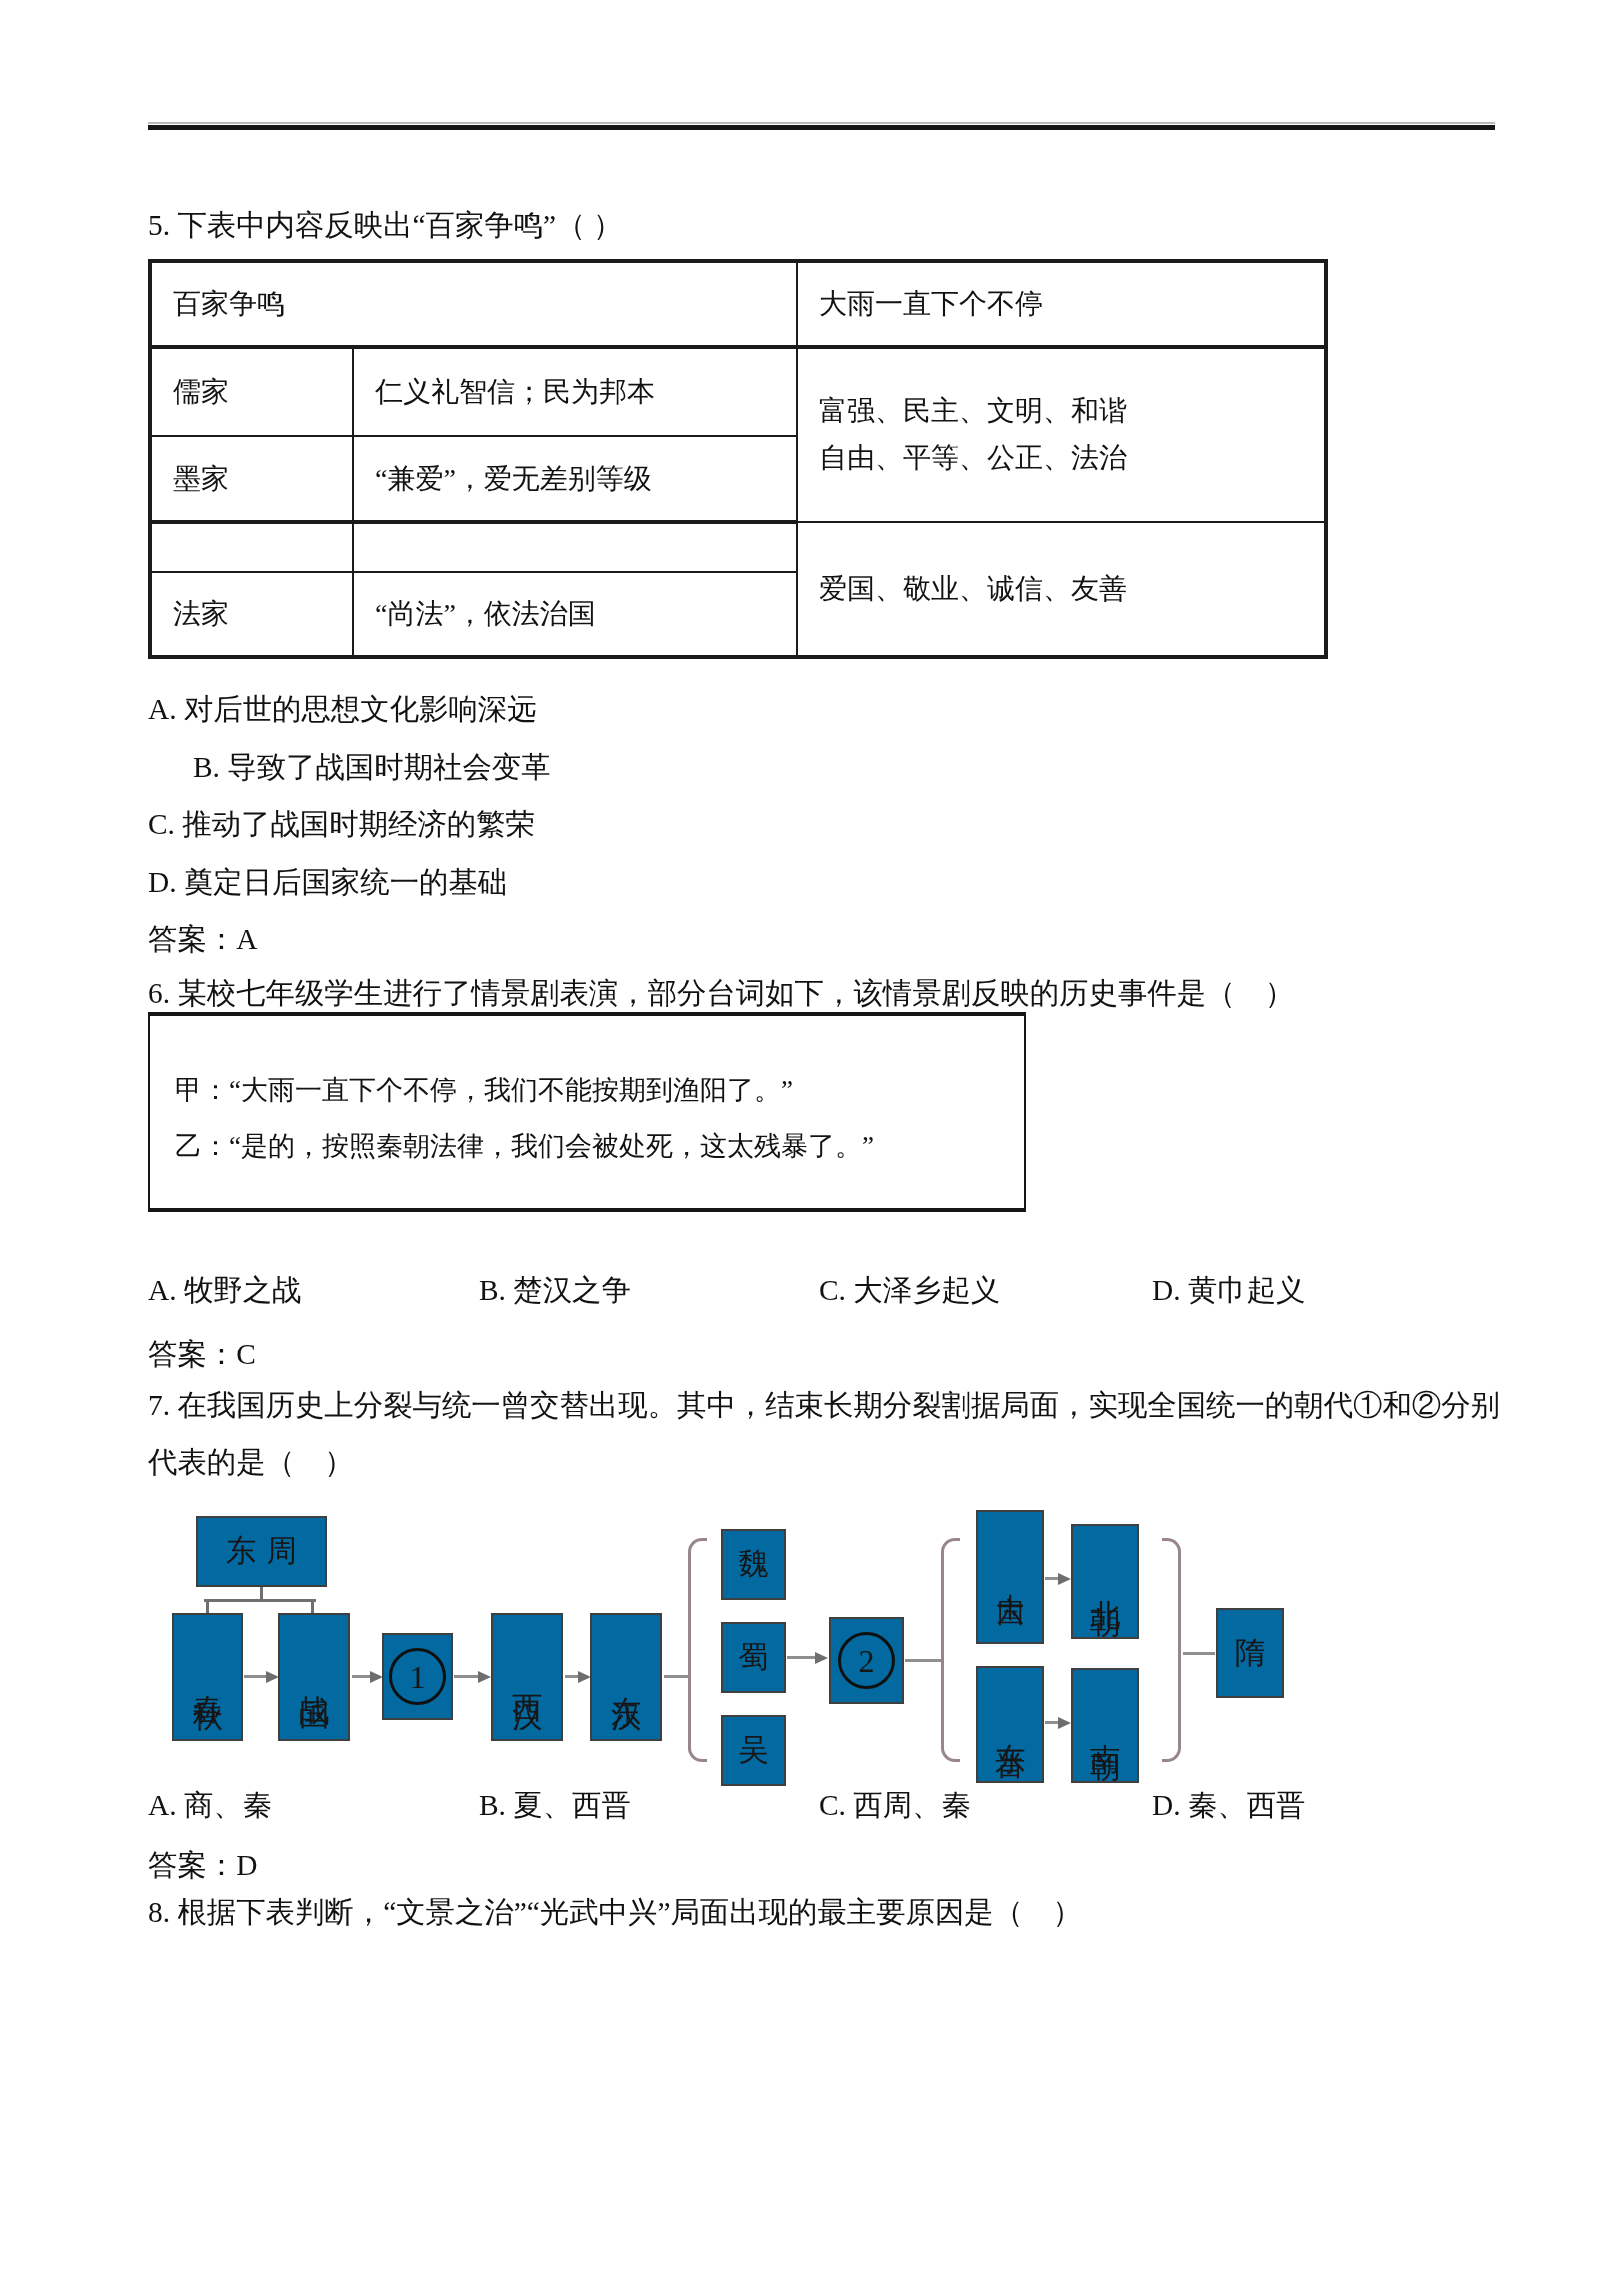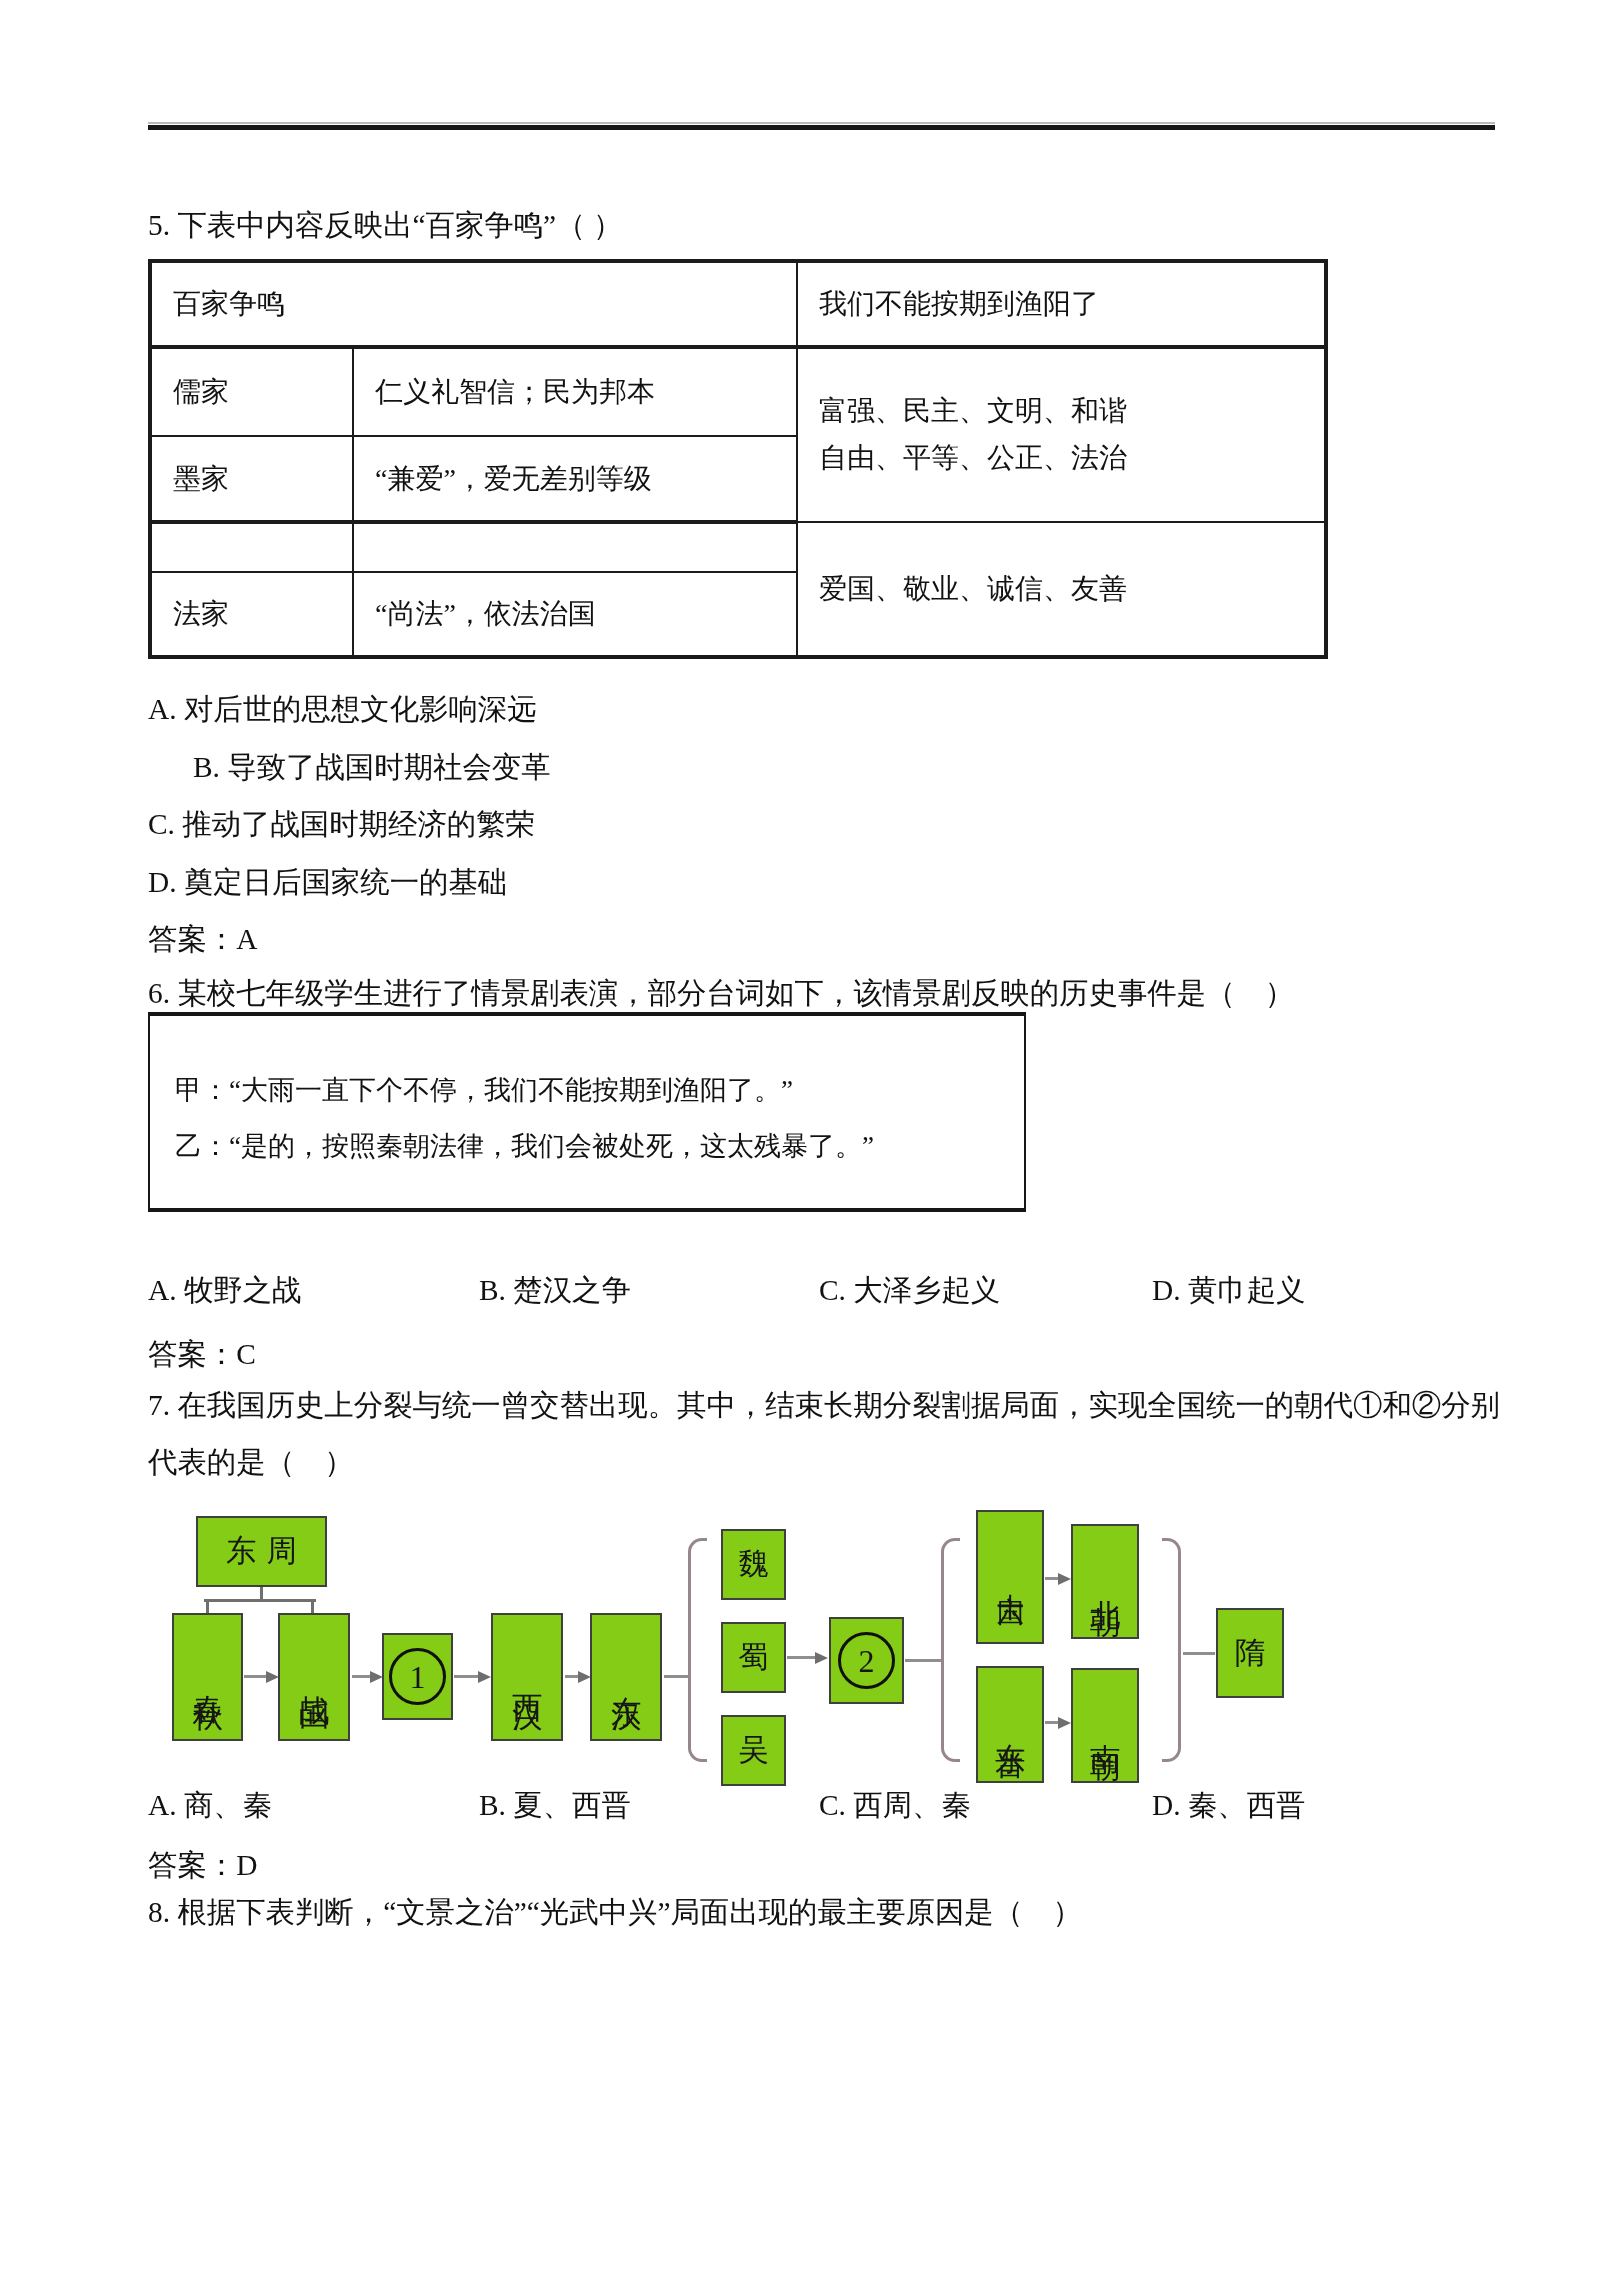--- a/index.html
+++ b/index.html
@@ -37,21 +37,21 @@
   .dlg{
     position:absolute;left:148px;top:1012px;width:878px;height:200px;
     border:2.2px solid #161616;border-top-width:4.9px;border-bottom-width:4.9px;
     box-sizing:border-box;background:#fff;
   }
   .dlg .dline{position:absolute;left:25px;font-size:27px;white-space:nowrap;margin-top:36px;}
   .ghost{color:#a9a9a9;position:relative;top:-12px;}
 
   
   .dbox{
-    position:absolute;border:2.2px solid #3f3f3f;background:#84cc16;
+    position:absolute;border:2.2px solid #3f3f3f;background:#0369a1;
     display:flex;align-items:center;justify-content:center;
     box-sizing:border-box;font-size:30.5px;line-height:1;color:#161616;
   }
   .vtext{writing-mode:vertical-rl;text-orientation:upright;letter-spacing:6.5px;}
   .vtext3{writing-mode:vertical-rl;text-orientation:upright;letter-spacing:3.3px;font-size:27px;}
   .numc{
     width:51px;height:51px;border:3.3px solid #101010;border-radius:50%;
     display:flex;align-items:center;justify-content:center;font-size:32px;
   }
   .ln{position:absolute;background:#8f8f8f;height:3.3px;}
@@ -81,21 +81,21 @@
 
 <table class="q5t">
   <colgroup>
     <col style="width:203px">
       <col style="width:444px">
       <col style="width:529px">
   </colgroup>
   <tbody>
       <tr class="hd">
     <td colspan="2">百家争鸣</td>
-    <td class="vals">我们不能按期到渔阳了</td>
+    <td class="vals">大雨一直下个不停</td>
   </tr>
   <tr class="r1">
     <td>儒家</td>
     <td>仁义礼智信；民为邦本</td>
     <td class="vals mergeA" rowspan="2">
       <div>富强、民主、文明、和谐</div>
       <div>自由、平等、公正、法治</div>
     </td>
   </tr>
   <tr class="r2">

